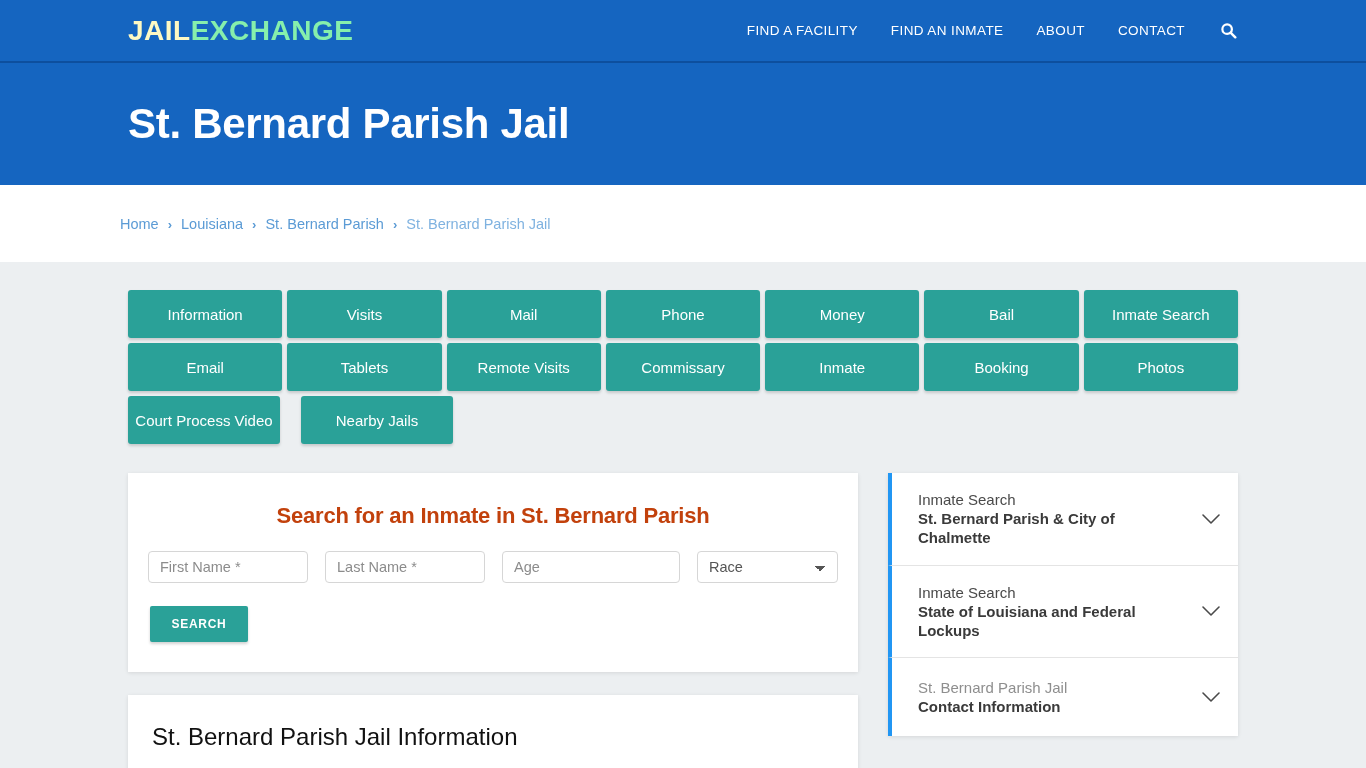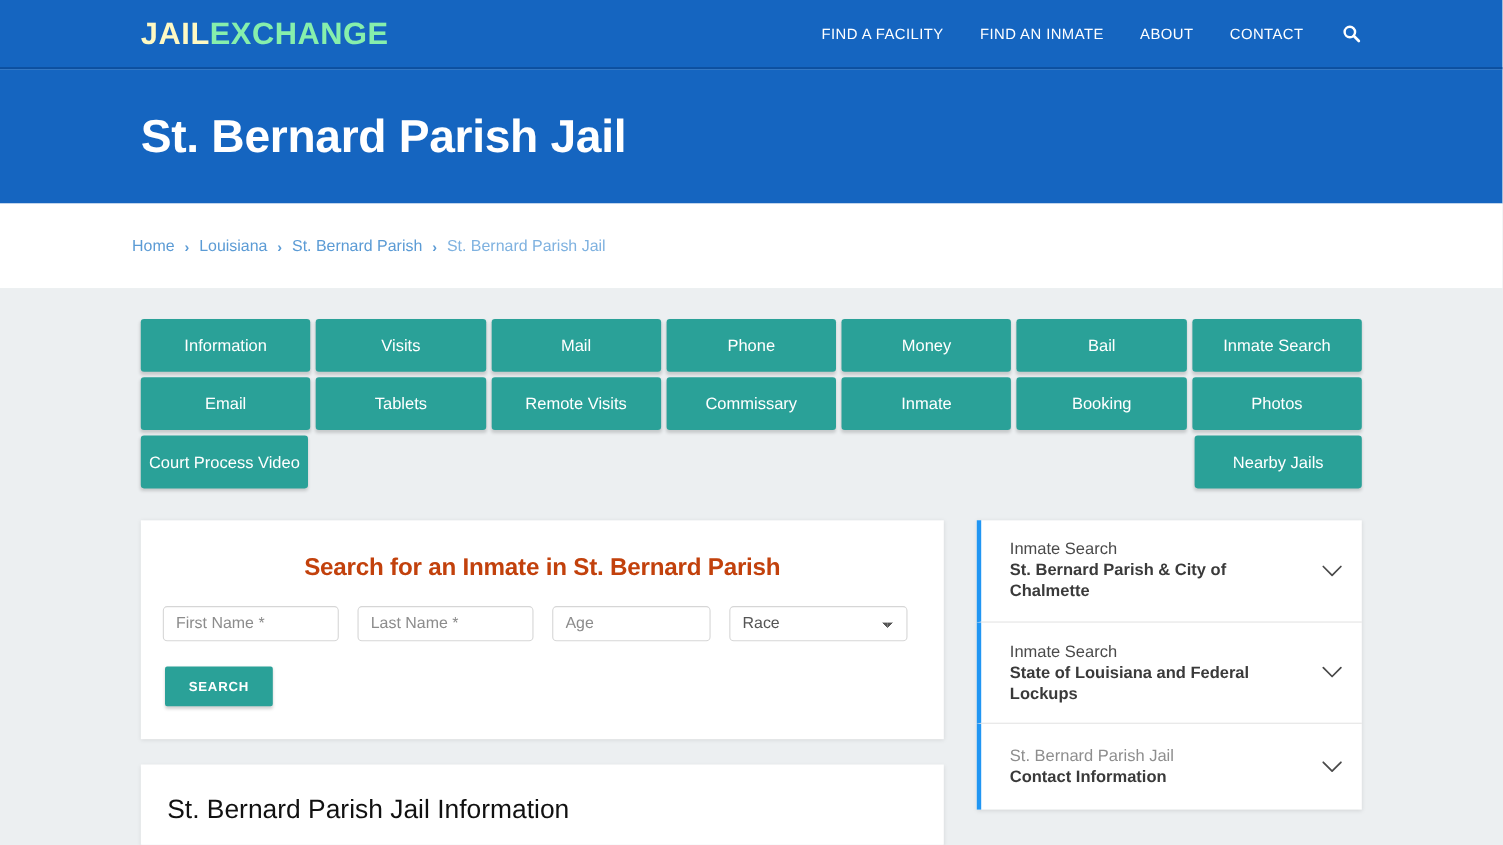--- a/index.html
+++ b/index.html
@@ -128,21 +128,21 @@
     display: flex;
     align-items: center;
     justify-content: center;
     cursor: pointer;
     box-shadow: 0 2px 3px rgba(0,0,0,0.16);
     white-space: nowrap;
     padding: 0 4px;
   }
   .btn-row3 {
     display: flex;
-    justify-content: space-between;
+    justify-content: flex-start;
     gap: 21px;
     margin-top: 5px;
   }
   .btn-row3 .tbtn { width: 152px; }
 
   
   .cols {
     display: flex;
     gap: 30px;
     margin-top: 29px;
@@ -179,21 +179,21 @@
     padding: 0 11px;
     font-family: "Liberation Sans", sans-serif;
     font-size: 14.5px;
     color: #555;
     background: #fff;
     outline: none;
   }
   .field::placeholder { color: #8c8c8c; }
   .f-first { width: 160px; }
   .f-last  { width: 160px; }
-  .f-age   { width: 144px; }
+  .f-age   { width: 178px; }
   .f-race  {
     width: 162px;
     appearance: none;
     -webkit-appearance: none;
     background-image:
       linear-gradient(45deg, transparent 50%, #555 50%),
       linear-gradient(135deg, #555 50%, transparent 50%);
     background-position:
       calc(100% - 17px) 14px,
       calc(100% - 12px) 14px;

